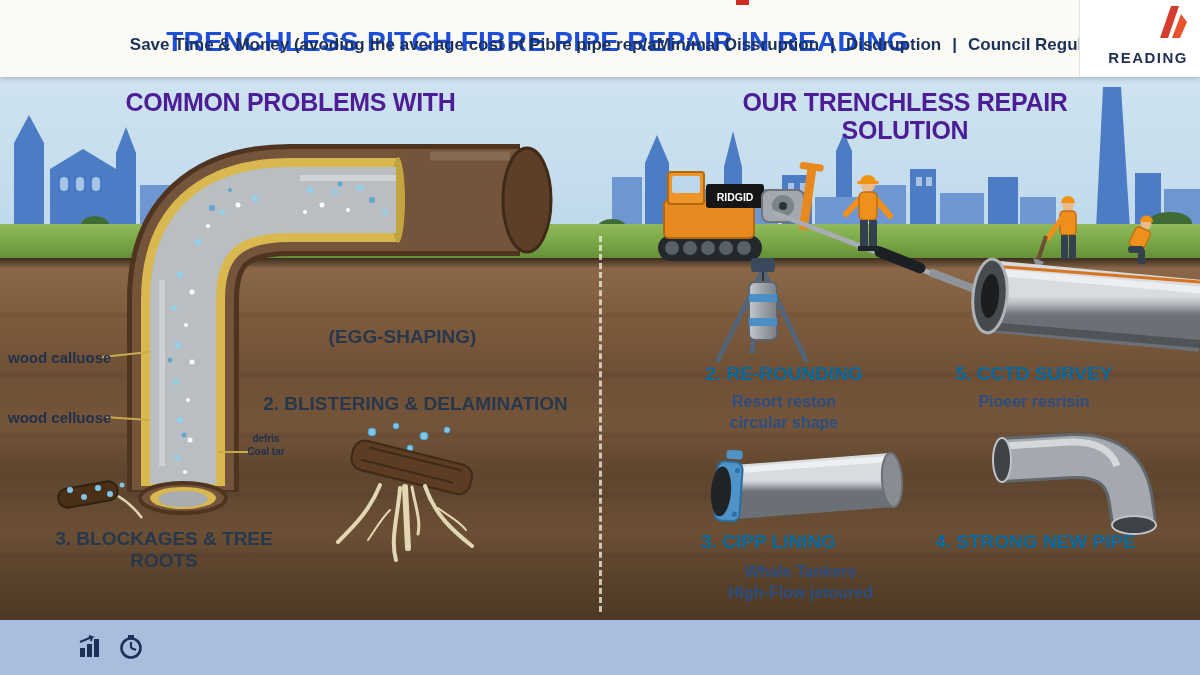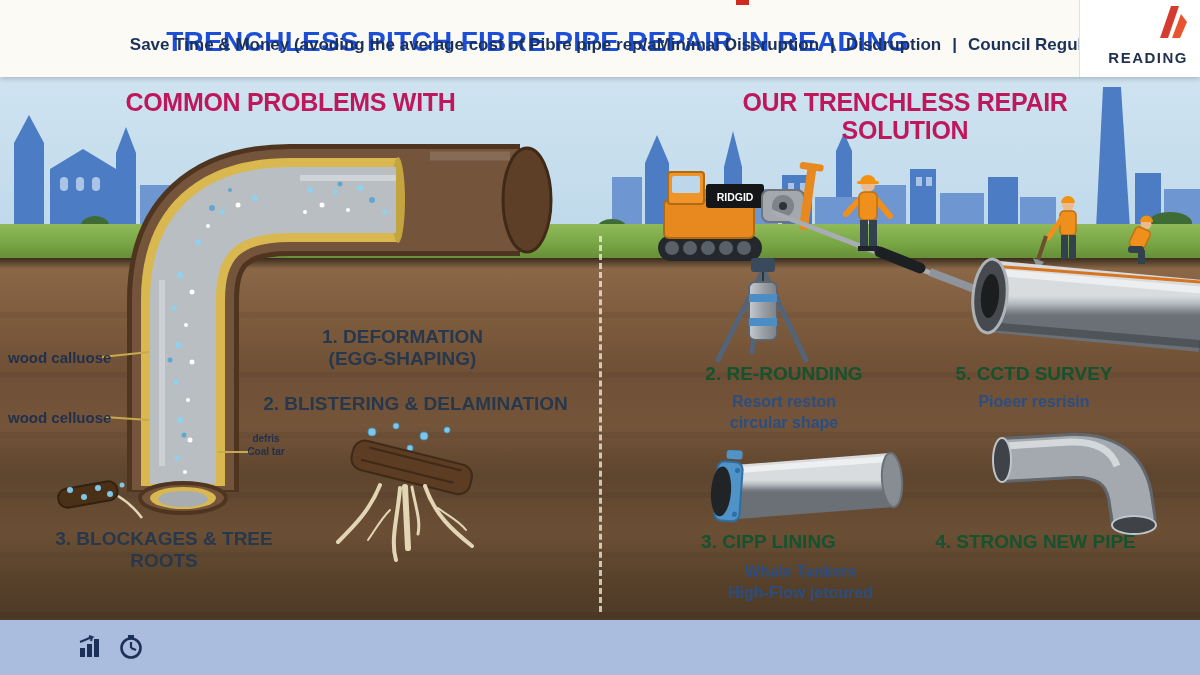--- a/index.html
+++ b/index.html
@@ -33,27 +33,27 @@
   .soil-streaks{left:0;top:258px;width:1200px;height:362px;z-index:5;opacity:.5;
     background:repeating-linear-gradient(180deg,transparent 0 54px,rgba(0,0,0,.10) 54px 60px);}
   .divider{left:599px;top:236px;height:376px;width:0;
     border-left:3px dashed rgba(244,240,226,.75);z-index:12;}
 
   
   .illus{left:0;top:0;width:1200px;height:675px;z-index:10;pointer-events:none;}
 
   
   .txt{z-index:20;}
-  .h-sec{font-size:25px;font-weight:bold;color:#be185d;line-height:1.12;
+  .h-sec{font-size:25px;font-weight:bold;color:#4c1d95;line-height:1.12;
     text-align:center;letter-spacing:-.3px;}
   .h-left{left:68px;top:88px;width:445px;}
   .h-right{left:650px;top:88px;width:510px;}
   .callout{font-size:15px;color:#21304d;font-weight:600;}
   .problem{font-weight:bold;color:#28384c;font-size:19px;text-align:center;line-height:1.18;}
-  .step-title{font-weight:bold;color:#14532d;font-size:19px;text-align:center;}
+  .step-title{font-weight:bold;color:#0369a1;font-size:19px;text-align:center;}
   .step-sub{font-weight:600;color:#2a4e82;font-size:16px;text-align:center;line-height:1.3;}
 
   
   .footer{left:0;top:620px;width:1200px;height:55px;background:#aabddf;z-index:30;}
   .footer-icons{left:78px;top:634px;display:flex;gap:14px;z-index:31;}
   .footer-text{left:160px;top:0;width:1030px;height:55px;display:flex;align-items:flex-end;
     justify-content:center;gap:11px;font-size:17px;font-weight:bold;color:#1c3158;z-index:31;
     white-space:nowrap;}
   .footer-sep{color:#1c3158;}
 </style>
@@ -363,21 +363,20 @@
   </div>
 
   <div class="abs txt callout" style="left:8px;top:349px;">wood calluose</div>
   <div class="abs txt callout" style="left:8px;top:409px;">wood celluose</div>
   <div class="abs txt callout" style="left:228px;top:433px;width:76px;text-align:center;font-size:10px;line-height:1.25;">
     <div>defris</div>
     <div>Coal tar</div>
   </div>
 
   <div class="abs txt problem" style="left:295px;top:326px;width:215px;">
-    <div>1. DEFORMATION</div>
     <div>(EGG-SHAPING)</div>
   </div>
   <div class="abs txt problem" style="left:263px;top:393px;width:305px;">2. BLISTERING &amp; DELAMINATION</div>
   <div class="abs txt problem" style="left:48px;top:528px;width:232px;">3. BLOCKAGES &amp; TREE ROOTS</div>
 
   <div class="abs txt step-title" style="left:688px;top:363px;width:192px;">2. RE-ROUNDING</div>
   <div class="abs txt step-sub" style="left:688px;top:392px;width:192px;">
     <div>Resort reston</div>
     <div>circular shape</div>
   </div>

